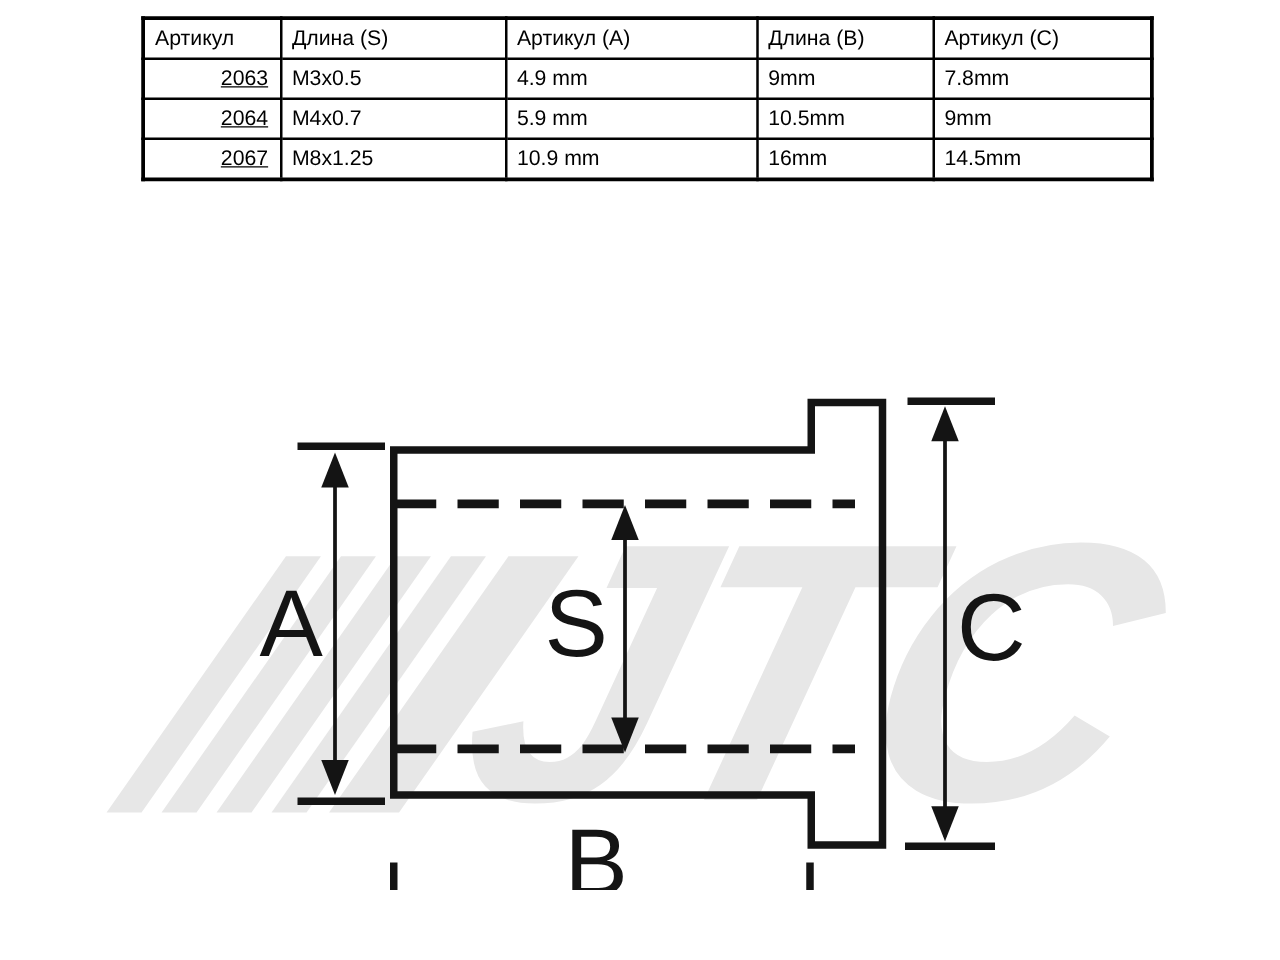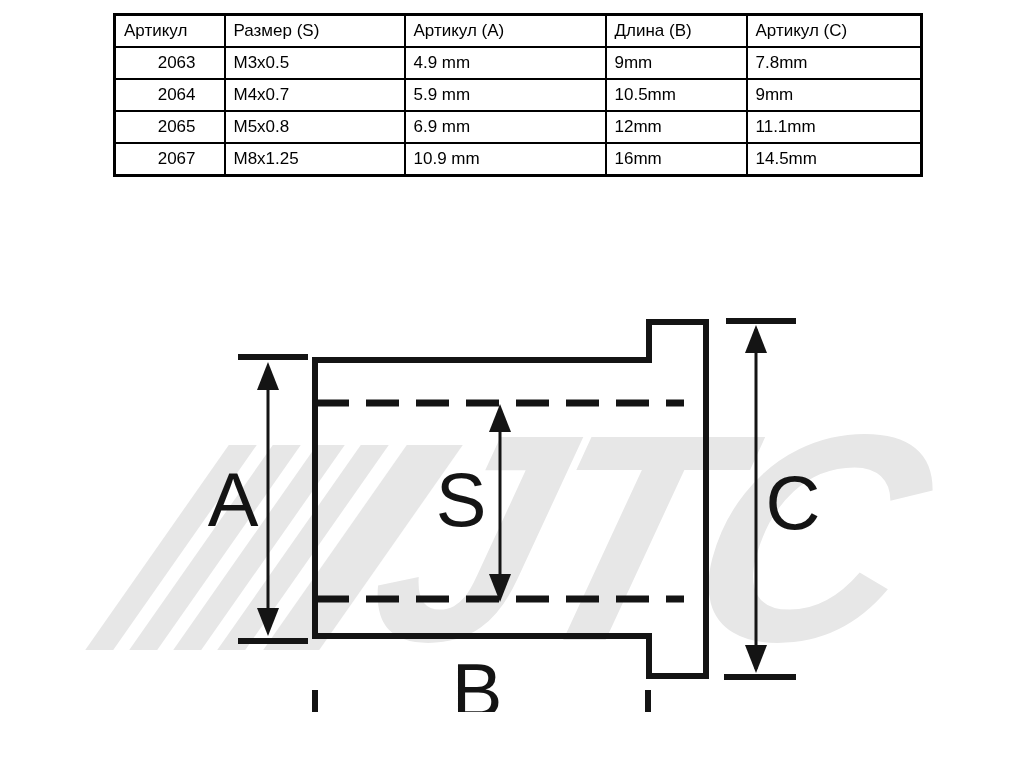--- a/index.html
+++ b/index.html
@@ -13,21 +13,21 @@
     position:absolute;left:113px;top:13px;
     border-collapse:collapse;table-layout:fixed;width:807px;
     border:3px solid #000;
   }
   .spec-table th,.spec-table td{
     border:2px solid #000;height:30px;
     font-size:17px;font-weight:400;color:#000;
     padding:0 8px;white-space:nowrap;overflow:hidden;
     text-align:left;vertical-align:middle;
   }
-  .spec-table td.num{text-align:right;padding-right:28px;}
+  .spec-table td.num{text-align:right;padding-right:9px;text-decoration:underline;}
 
   
   .watermark{position:absolute;left:135px;top:433px;width:780px;height:232px;pointer-events:none;}
   .wm-slash{
     position:absolute;top:12px;width:28px;height:205px;
     background:#e7e7e7;transform:skewX(-35deg);
   }
   .wm-slash.s1{left:22px;}
   .wm-slash.s2{left:66px;}
   .wm-slash.s3{left:110px;}
@@ -62,47 +62,40 @@
     <colgroup>
       <col style="width:110px">
         <col style="width:180px">
         <col style="width:201px">
       <col style="width:141px">
         <col style="width:175px">
     </colgroup>
     <thead>
       <tr>
         <th>Артикул</th>
-        <th>Размер (S)</th>
+        <th>Длина (S)</th>
         <th>Артикул (A)</th>
         <th>Длина (B)</th>
         <th>Артикул (C)</th>
       </tr>
     </thead>
     <tbody>
       <tr>
         <td class="num">2063</td>
         <td>M3x0.5</td>
         <td>4.9 mm</td>
         <td>9mm</td>
         <td>7.8mm</td>
       </tr>
       <tr>
         <td class="num">2064</td>
         <td>M4x0.7</td>
         <td>5.9 mm</td>
         <td>10.5mm</td>
         <td>9mm</td>
-      </tr>
-      <tr>
-        <td class="num">2065</td>
-        <td>M5x0.8</td>
-        <td>6.9 mm</td>
-        <td>12mm</td>
-        <td>11.1mm</td>
       </tr>
       <tr>
         <td class="num">2067</td>
         <td>M8x1.25</td>
         <td>10.9 mm</td>
         <td>16mm</td>
         <td>14.5mm</td>
       </tr>
     </tbody>
   </table>

